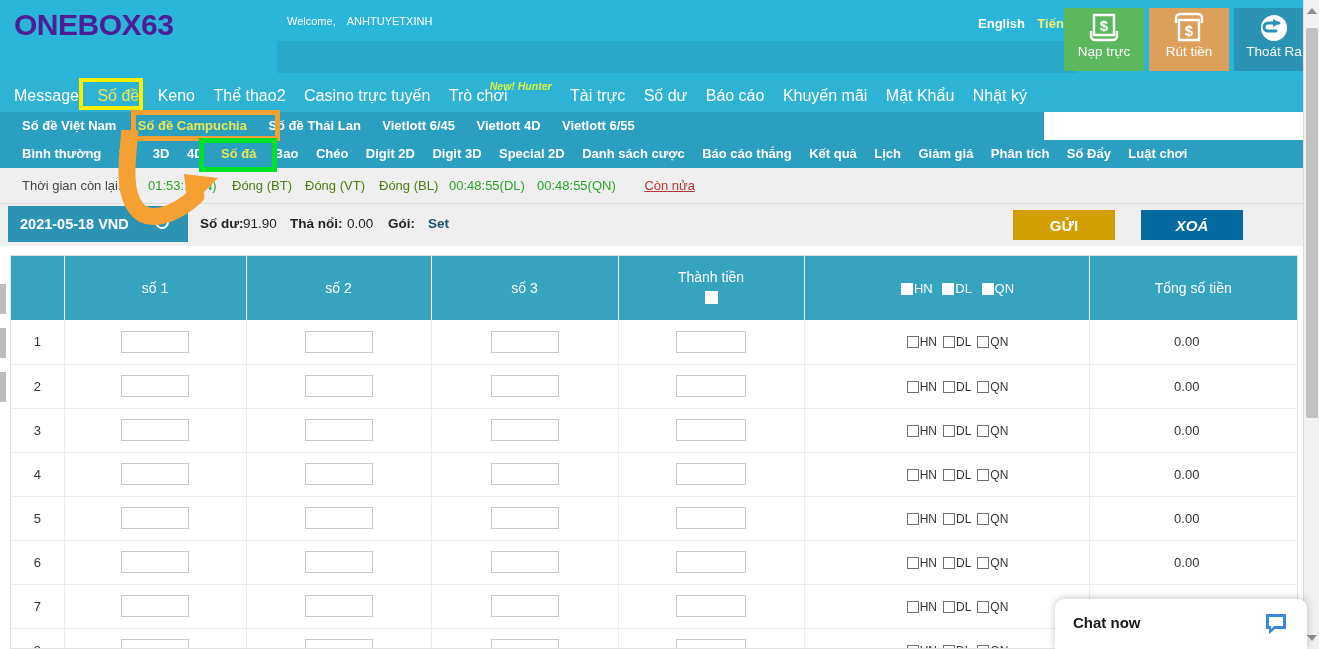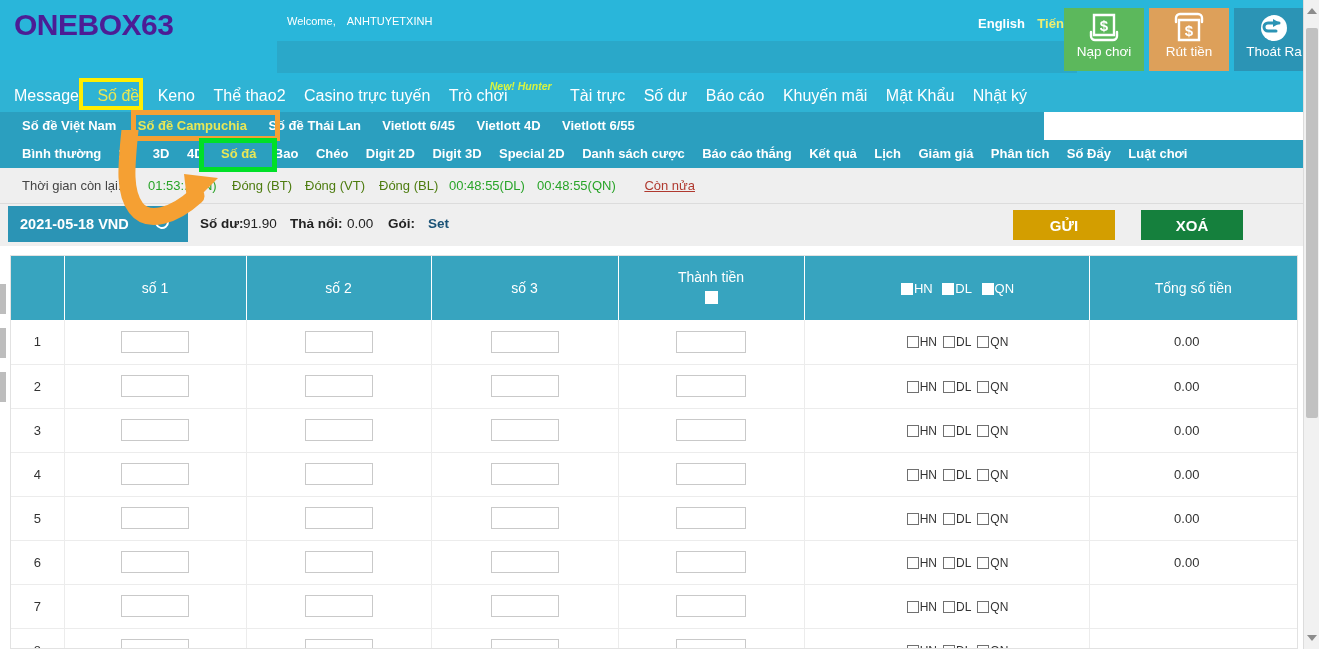--- a/index.html
+++ b/index.html
@@ -136,21 +136,21 @@
     position: absolute; left: 428px; top: 12px; font-size: 13.5px;
     color: #1a5276; font-weight: bold; cursor: pointer;
   }
   .btn-send, .btn-clear {
     position: absolute; top: 6px; width: 102px; height: 30px;
     color: #ffffff; font-size: 15px; font-weight: bold;
     text-align: center; line-height: 30px; cursor: pointer; border: 0;
     font-family: "Liberation Sans", sans-serif;
   }
   .btn-send { right: 190px; background: #d39e00; }
-  .btn-clear { right: 62px; background: #15803d; }
+  .btn-clear { right: 62px; background: #0369a1; font-style: italic; }
 
   
   .tablewrap {
     position: absolute; left: 10px; top: 255px; width: 1288px; height: 394px;
     background: #fff; border: 1px solid #e2e2e2; overflow: hidden;
   }
   table.bet { border-collapse: collapse; width: 1286px; table-layout: fixed; }
   table.bet th {
     background: #37a4bf; color: #ffffff; font-weight: normal;
     font-size: 14px; height: 64px; border-right: 1px solid #ffffff;
@@ -254,21 +254,21 @@
     <div class="lang vi">Tiếng Việt</div>
 
     <div class="hbtn deposit">
       <span class="glyph">
         <svg width="30" height="32" viewBox="0 0 30 32">
           <path d="M5 3 h20 v20 h-20 z" fill="none" stroke="#fff" stroke-width="2.4"></path>
           <path d="M2 20 v4 a4 4 0 0 0 4 4 h18 a4 4 0 0 0 4 -4 v-4" fill="none" stroke="#fff" stroke-width="2.4" stroke-linecap="round"></path>
           <text x="15" y="19" font-size="15" font-weight="bold" fill="#fff" text-anchor="middle" font-family="'Liberation Sans',sans-serif">$</text>
         </svg>
       </span>
-      <span class="lbl">Nạp chơi</span>
+      <span class="lbl">Nạp trực</span>
     </div>
 
     <div class="hbtn withdraw">
       <span class="glyph">
         <svg width="30" height="32" viewBox="0 0 30 32">
           <path d="M2 10 v-4 a4 4 0 0 1 4 -4 h18 a4 4 0 0 1 4 4 v4" fill="none" stroke="#fff" stroke-width="2.4" stroke-linecap="round"></path>
           <path d="M5 8 h20 v20 h-20 z" fill="none" stroke="#fff" stroke-width="2.4"></path>
           <text x="15" y="24" font-size="15" font-weight="bold" fill="#fff" text-anchor="middle" font-family="'Liberation Sans',sans-serif">$</text>
         </svg>
       </span>
@@ -474,20 +474,29 @@
     <div class="seg" style="top:44px"></div>
     <div class="seg" style="top:88px"></div>
   </div>
 
   <div class="vscroll">
     <div class="arrow-up"></div>
     <div class="thumb"></div>
     <div class="arrow-down"></div>
   </div>
 
+  <div class="chat">
+    <span class="txt">Chat now</span>
+    <span class="bubble">
+      <svg width="26" height="26" viewBox="0 0 26 26">
+        <path d="M3 3 h20 v15 h-11 l-6 5 v-5 h-3 z" fill="#3b87e0"></path>
+        <path d="M6 6 h14 v9 h-9 l-3 3 v-3 h-2 z" fill="#ffffff"></path>
+      </svg>
+    </span>
+  </div>
 
   <div class="anno box-yellow"></div>
   <div class="anno box-orange"></div>
   <div class="anno box-green"></div>
   <svg class="anno arrow-svg" width="210" height="110" viewBox="0 0 210 110">
     <path d="M30 0 C 26 38, 24 62, 36 78 C 48 94, 74 86, 96 66" fill="none" stroke="#f5a033" stroke-width="17" stroke-linecap="round"></path>
     <path d="M88 78 L118 48 L84 44 z" fill="#f5a033"></path>
   </svg>
 
 </div>

